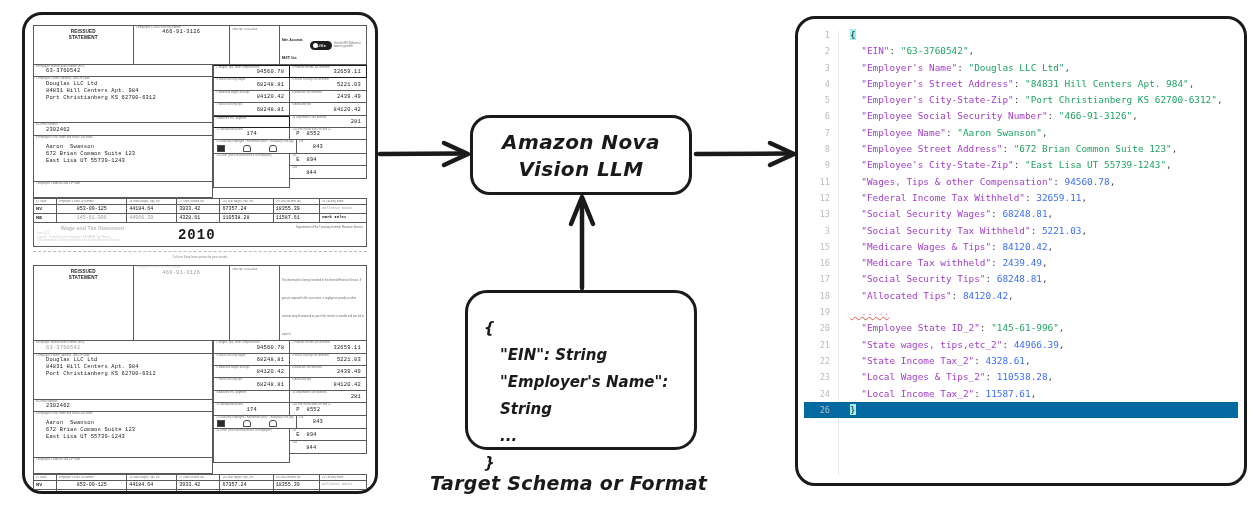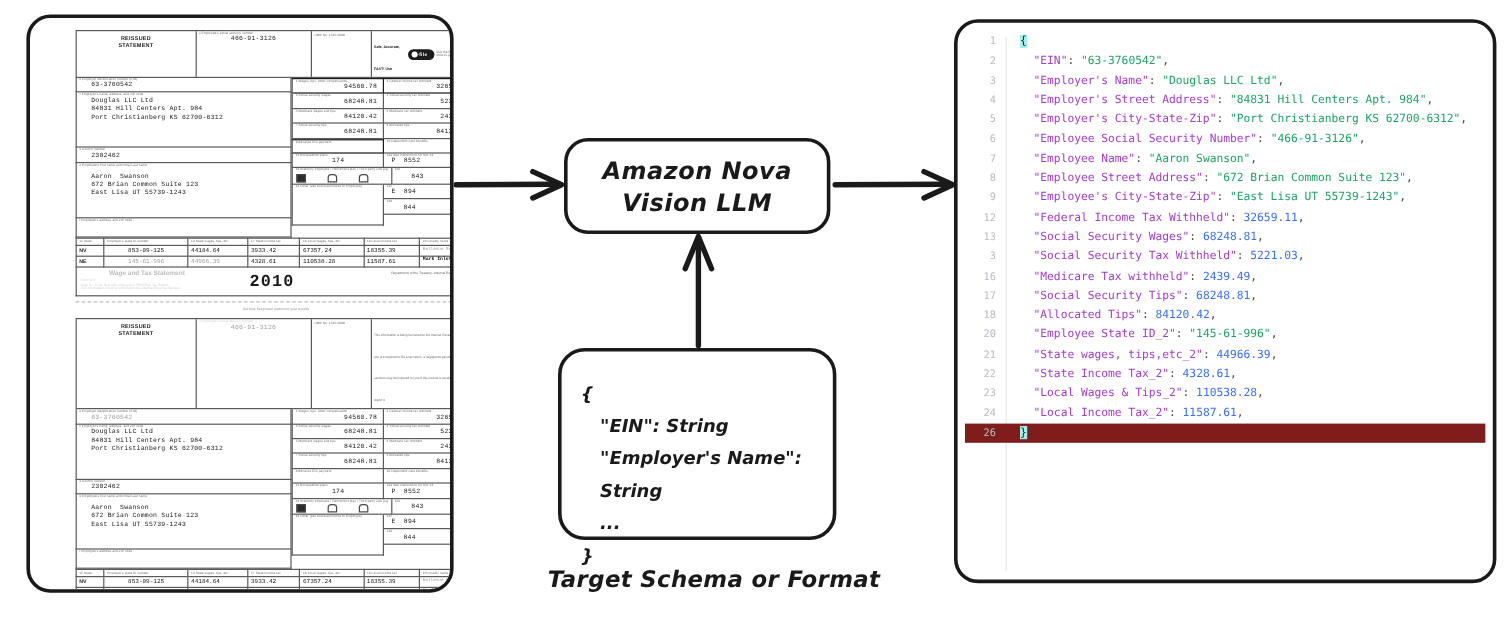--- a/index.html
+++ b/index.html
@@ -20,21 +20,21 @@
   }
 
   
   #doc-panel { left: 22px; top: 12px; width: 356px; height: 482px; border-radius: 20px; overflow: hidden; }
   .doc-inner {
     position:absolute; left: 8px; top: 10px; width: 340px; height: 462px;
     background:#fff;
     font-family: "Liberation Serif", serif;
     color:#111;
   }
-  .w2 { position: relative; width: 334px; margin-left: 30px; }
+  .w2 { position: relative; width: 334px; }
   .w2 .grid { border: 1px solid #4a4a4a; border-collapse: collapse; width: 100%; }
   .w2 table { border-collapse: collapse; width: 100%; table-layout: fixed; }
   .w2 td { border: 1px solid #5a5a5a; vertical-align: top; padding: 0 2px 1px 2px; }
   .lbl { font-size: 2.6px; color:#6b6b6b; letter-spacing:.1px; display:block; line-height:3.4px;
          font-family:"Liberation Sans", sans-serif; white-space: nowrap; overflow:hidden; }
   .val { font-family:"Liberation Mono", monospace; font-size:5.4px; color:#1a1a1a; letter-spacing:.2px;
          display:block; line-height:7px; }
   .val.r { text-align: right; padding-right: 3px; }
   .val.c { text-align: center; }
   .val.i { padding-left: 10px; }
@@ -104,34 +104,34 @@
     font-size: 20px; color:#1a1a1a; letter-spacing:.4px;
   }
   #schema-box { left: 465px; top: 290px; width: 232px; height: 160px; border-radius: 22px; }
   .schema-text {
     position:absolute; left: 16px; top: 22px; right:10px;
     font-family:"DejaVu Sans", sans-serif; font-style: italic; font-weight:600;
     font-size: 15px; color:#1a1a1a; line-height: 27px;
   }
   .schema-text .ind { padding-left: 16px; }
   .caption {
-    position:absolute; left: 430px; top: 472px; width: 330px; text-align:center;
+    position:absolute; left: 430px; top: 472px; width: 330px; text-align:left;
     font-family:"DejaVu Sans", sans-serif; font-style:italic; font-weight:600;
     font-size: 19px; color:#1a1a1a; letter-spacing:.3px;
   }
 
   
   .arrow-svg { position:absolute; }
 
   
   #code-panel { left: 795px; top: 16px; width: 452px; height: 470px; border-radius: 20px; overflow:hidden; }
   .code-inner { position:absolute; left: 6px; top: 8px; right: 6px; bottom: 8px; background:#fff; overflow:hidden; }
   .code-list { font-family:"DejaVu Sans Mono", monospace; font-size: 9.4px; line-height: 16.3px; }
   .cline { display:flex; align-items:flex-start; height:16.3px; white-space:pre; position:relative; }
-  .cline.cur { background:#7f1d1d; }
+  .cline.cur { background:#0369a1; }
   .gutter { width: 34px; flex:0 0 34px; text-align:right; padding-right:8px;
             color:#b9bcc4; font-size:8.6px; line-height:16.3px; }
   .sep { position:absolute; left:34px; top:4px; bottom:0; width:1px; background:#e6e7ea; height:454px; }
   .ctext { padding-left: 12px; }
   .k  { color:#a340c9; }          
   .s  { color:#21a366; }          
   .n  { color:#3b6ff5; }          
   .p  { color:#444; }             
   .br { color:#1a1a1a; background:#9ff0ea; }  
   .sq { color:#e98b9a; text-decoration: underline wavy #e0564f; text-decoration-skip-ink:none; }
@@ -599,26 +599,29 @@
       <div class="code-list" id="code-list">
           <div class="cline"><span class="gutter">1</span><span class="ctext"><span class="br">{</span></span></div>
           <div class="cline"><span class="gutter">2</span><span class="ctext"><span class="k">  "EIN"</span><span class="p">: </span><span class="s">"63-3760542"</span><span class="p">,</span></span></div>
           <div class="cline"><span class="gutter">3</span><span class="ctext"><span class="k">  "Employer's Name"</span><span class="p">: </span><span class="s">"Douglas LLC Ltd"</span><span class="p">,</span></span></div>
           <div class="cline"><span class="gutter">4</span><span class="ctext"><span class="k">  "Employer's Street Address"</span><span class="p">: </span><span class="s">"84831 Hill Centers Apt. 984"</span><span class="p">,</span></span></div>
           <div class="cline"><span class="gutter">5</span><span class="ctext"><span class="k">  "Employer's City-State-Zip"</span><span class="p">: </span><span class="s">"Port Christianberg KS 62700-6312"</span><span class="p">,</span></span></div>
           <div class="cline"><span class="gutter">6</span><span class="ctext"><span class="k">  "Employee Social Security Number"</span><span class="p">: </span><span class="s">"466-91-3126"</span><span class="p">,</span></span></div>
           <div class="cline"><span class="gutter">7</span><span class="ctext"><span class="k">  "Employee Name"</span><span class="p">: </span><span class="s">"Aaron Swanson"</span><span class="p">,</span></span></div>
           <div class="cline"><span class="gutter">8</span><span class="ctext"><span class="k">  "Employee Street Address"</span><span class="p">: </span><span class="s">"672 Brian Common Suite 123"</span><span class="p">,</span></span></div>
           <div class="cline"><span class="gutter">9</span><span class="ctext"><span class="k">  "Employee's City-State-Zip"</span><span class="p">: </span><span class="s">"East Lisa UT 55739-1243"</span><span class="p">,</span></span></div>
+          <div class="cline"><span class="gutter">11</span><span class="ctext"><span class="k">  "Wages, Tips &amp; other Compensation"</span><span class="p">: </span><span class="n">94560.78</span><span class="p">,</span></span></div>
           <div class="cline"><span class="gutter">12</span><span class="ctext"><span class="k">  "Federal Income Tax Withheld"</span><span class="p">: </span><span class="n">32659.11</span><span class="p">,</span></span></div>
           <div class="cline"><span class="gutter">13</span><span class="ctext"><span class="k">  "Social Security Wages"</span><span class="p">: </span><span class="n">68248.81</span><span class="p">,</span></span></div>
           <div class="cline"><span class="gutter">3</span><span class="ctext"><span class="k">  "Social Security Tax Withheld"</span><span class="p">: </span><span class="n">5221.03</span><span class="p">,</span></span></div>
+          <div class="cline"><span class="gutter">15</span><span class="ctext"><span class="k">  "Medicare Wages &amp; Tips"</span><span class="p">: </span><span class="n">84120.42</span><span class="p">,</span></span></div>
           <div class="cline"><span class="gutter">16</span><span class="ctext"><span class="k">  "Medicare Tax withheld"</span><span class="p">: </span><span class="n">2439.49</span><span class="p">,</span></span></div>
           <div class="cline"><span class="gutter">17</span><span class="ctext"><span class="k">  "Social Security Tips"</span><span class="p">: </span><span class="n">68248.81</span><span class="p">,</span></span></div>
           <div class="cline"><span class="gutter">18</span><span class="ctext"><span class="k">  "Allocated Tips"</span><span class="p">: </span><span class="n">84120.42</span><span class="p">,</span></span></div>
+          <div class="cline"><span class="gutter">19</span><span class="ctext"><span class="sq">  .....</span></span></div>
           <div class="cline"><span class="gutter">20</span><span class="ctext"><span class="k">  "Employee State ID_2"</span><span class="p">: </span><span class="s">"145-61-996"</span><span class="p">,</span></span></div>
           <div class="cline"><span class="gutter">21</span><span class="ctext"><span class="k">  "State wages, tips,etc_2"</span><span class="p">: </span><span class="n">44966.39</span><span class="p">,</span></span></div>
           <div class="cline"><span class="gutter">22</span><span class="ctext"><span class="k">  "State Income Tax_2"</span><span class="p">: </span><span class="n">4328.61</span><span class="p">,</span></span></div>
           <div class="cline"><span class="gutter">23</span><span class="ctext"><span class="k">  "Local Wages &amp; Tips_2"</span><span class="p">: </span><span class="n">110538.28</span><span class="p">,</span></span></div>
           <div class="cline"><span class="gutter">24</span><span class="ctext"><span class="k">  "Local Income Tax_2"</span><span class="p">: </span><span class="n">11587.61</span><span class="p">,</span></span></div>
           <div class="cline cur"><span class="gutter">26</span><span class="ctext"><span class="br">}</span></span></div>
         </div>
     </div>
   </div>
 

